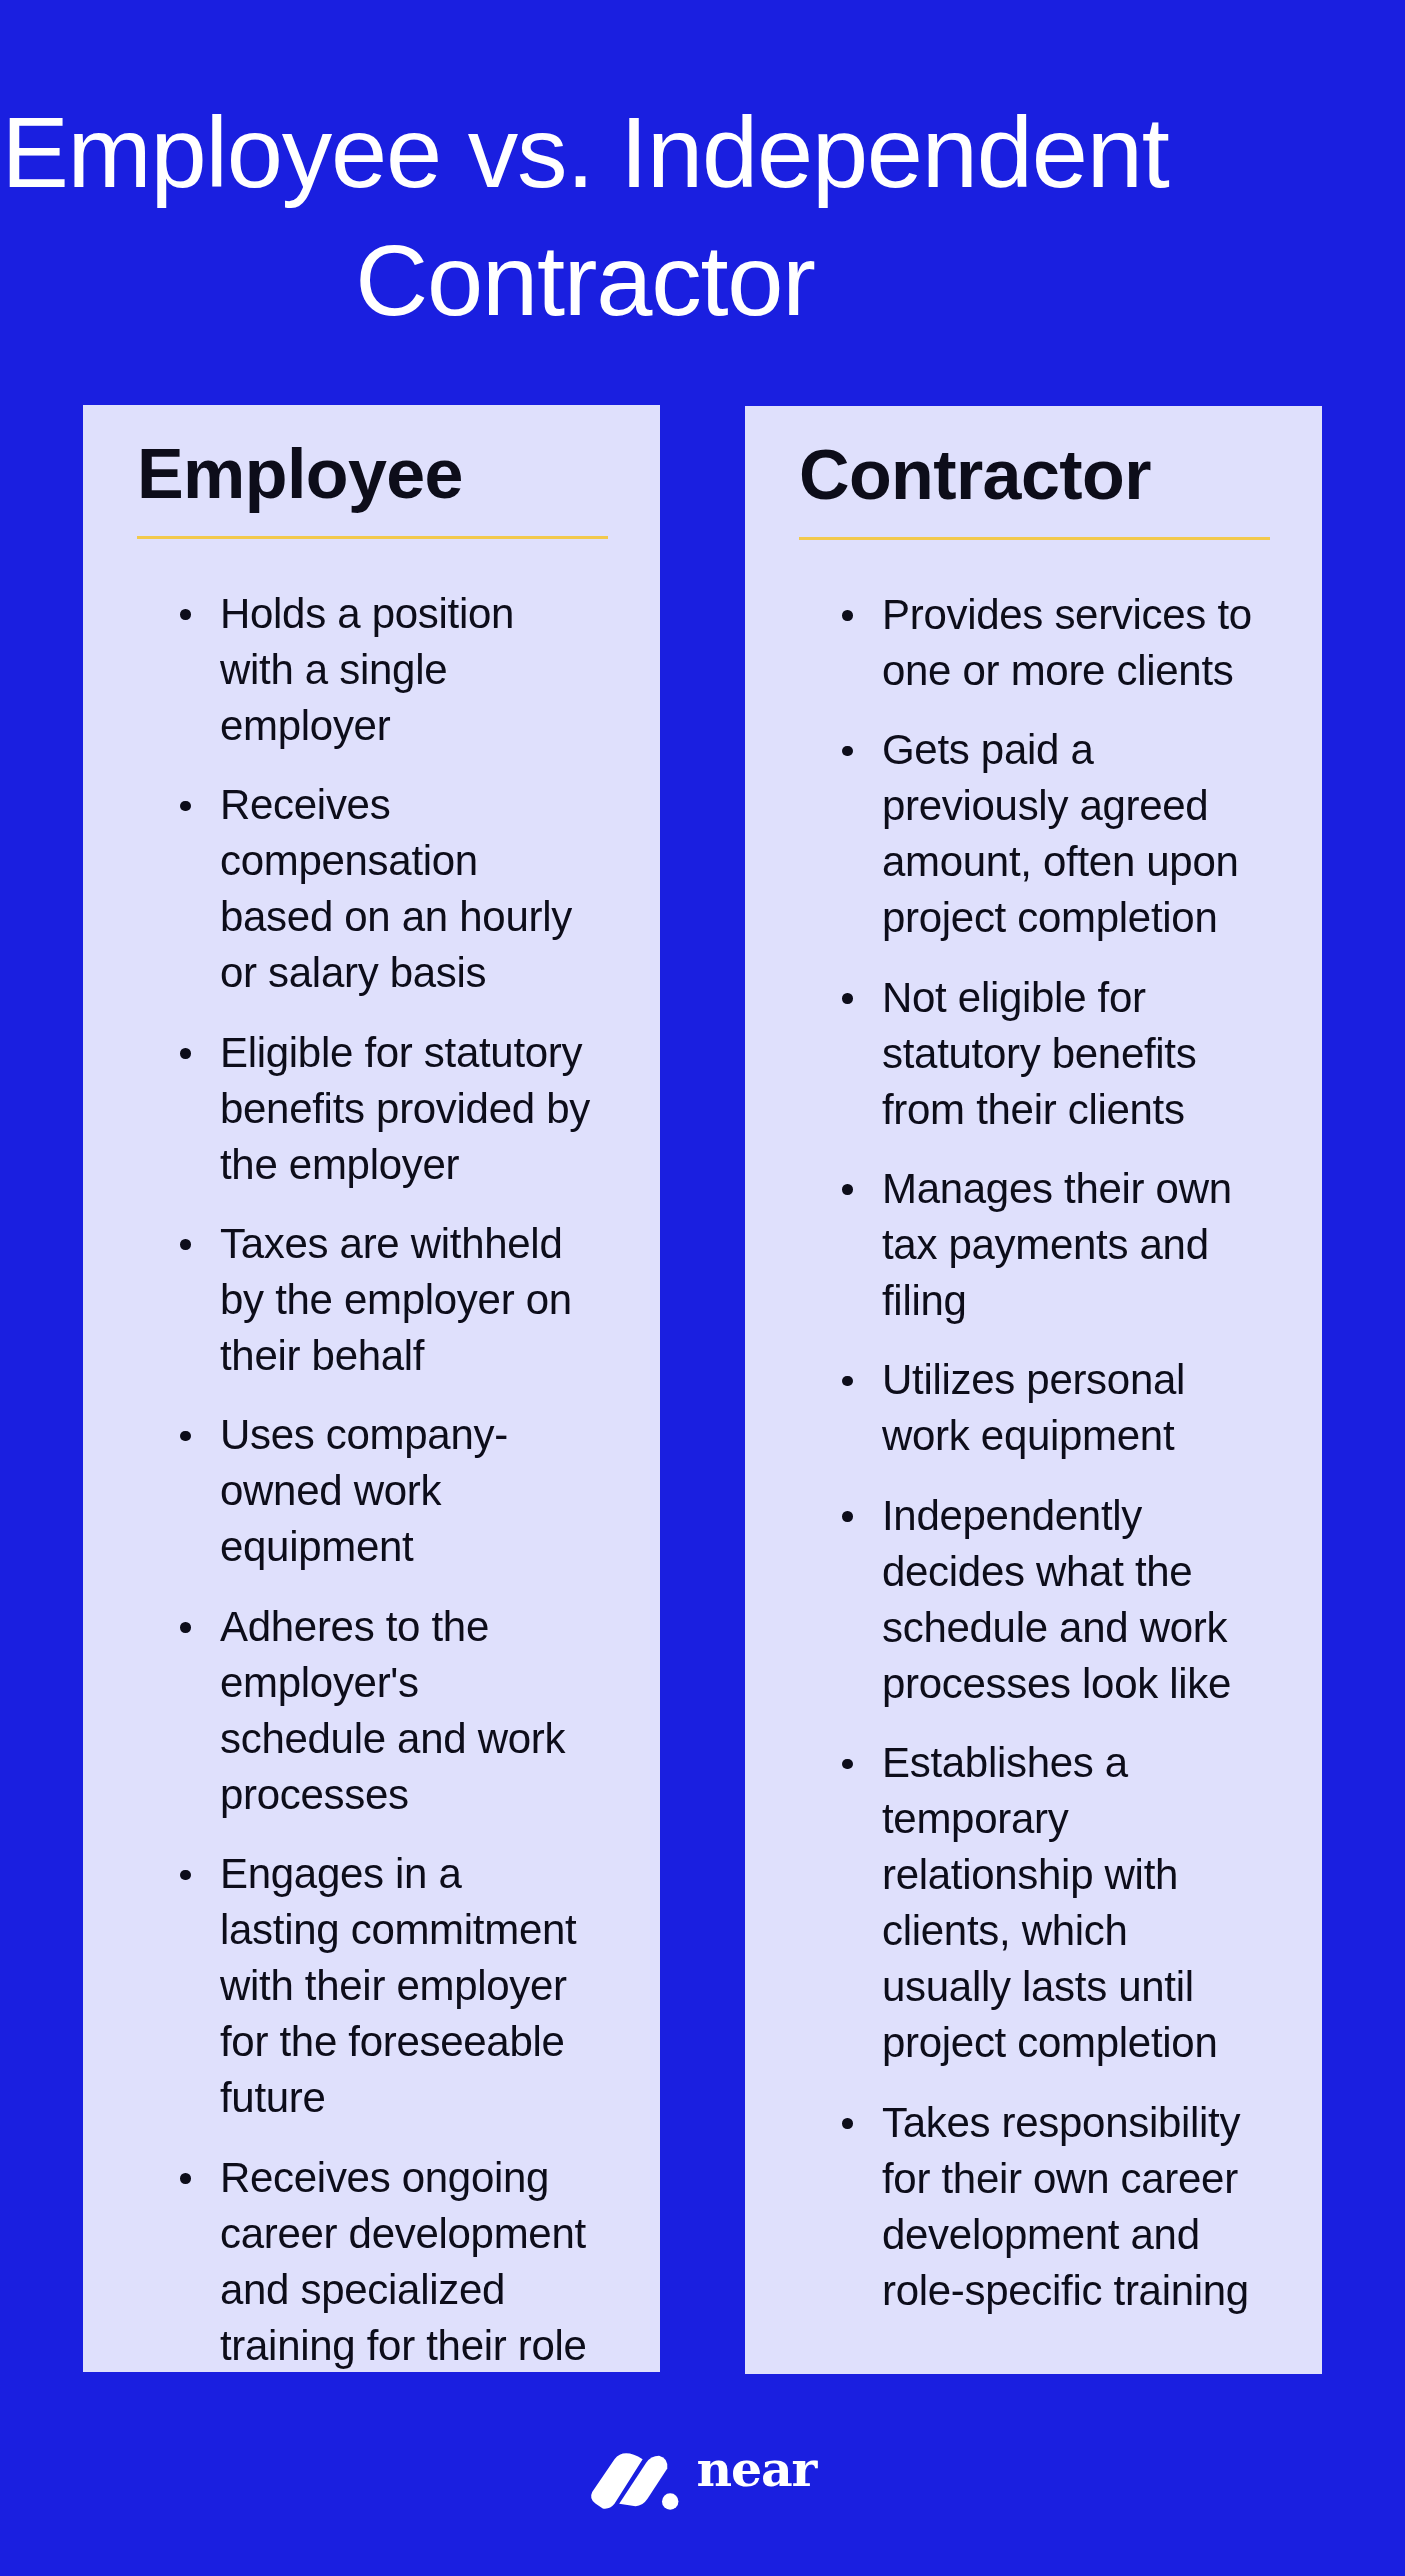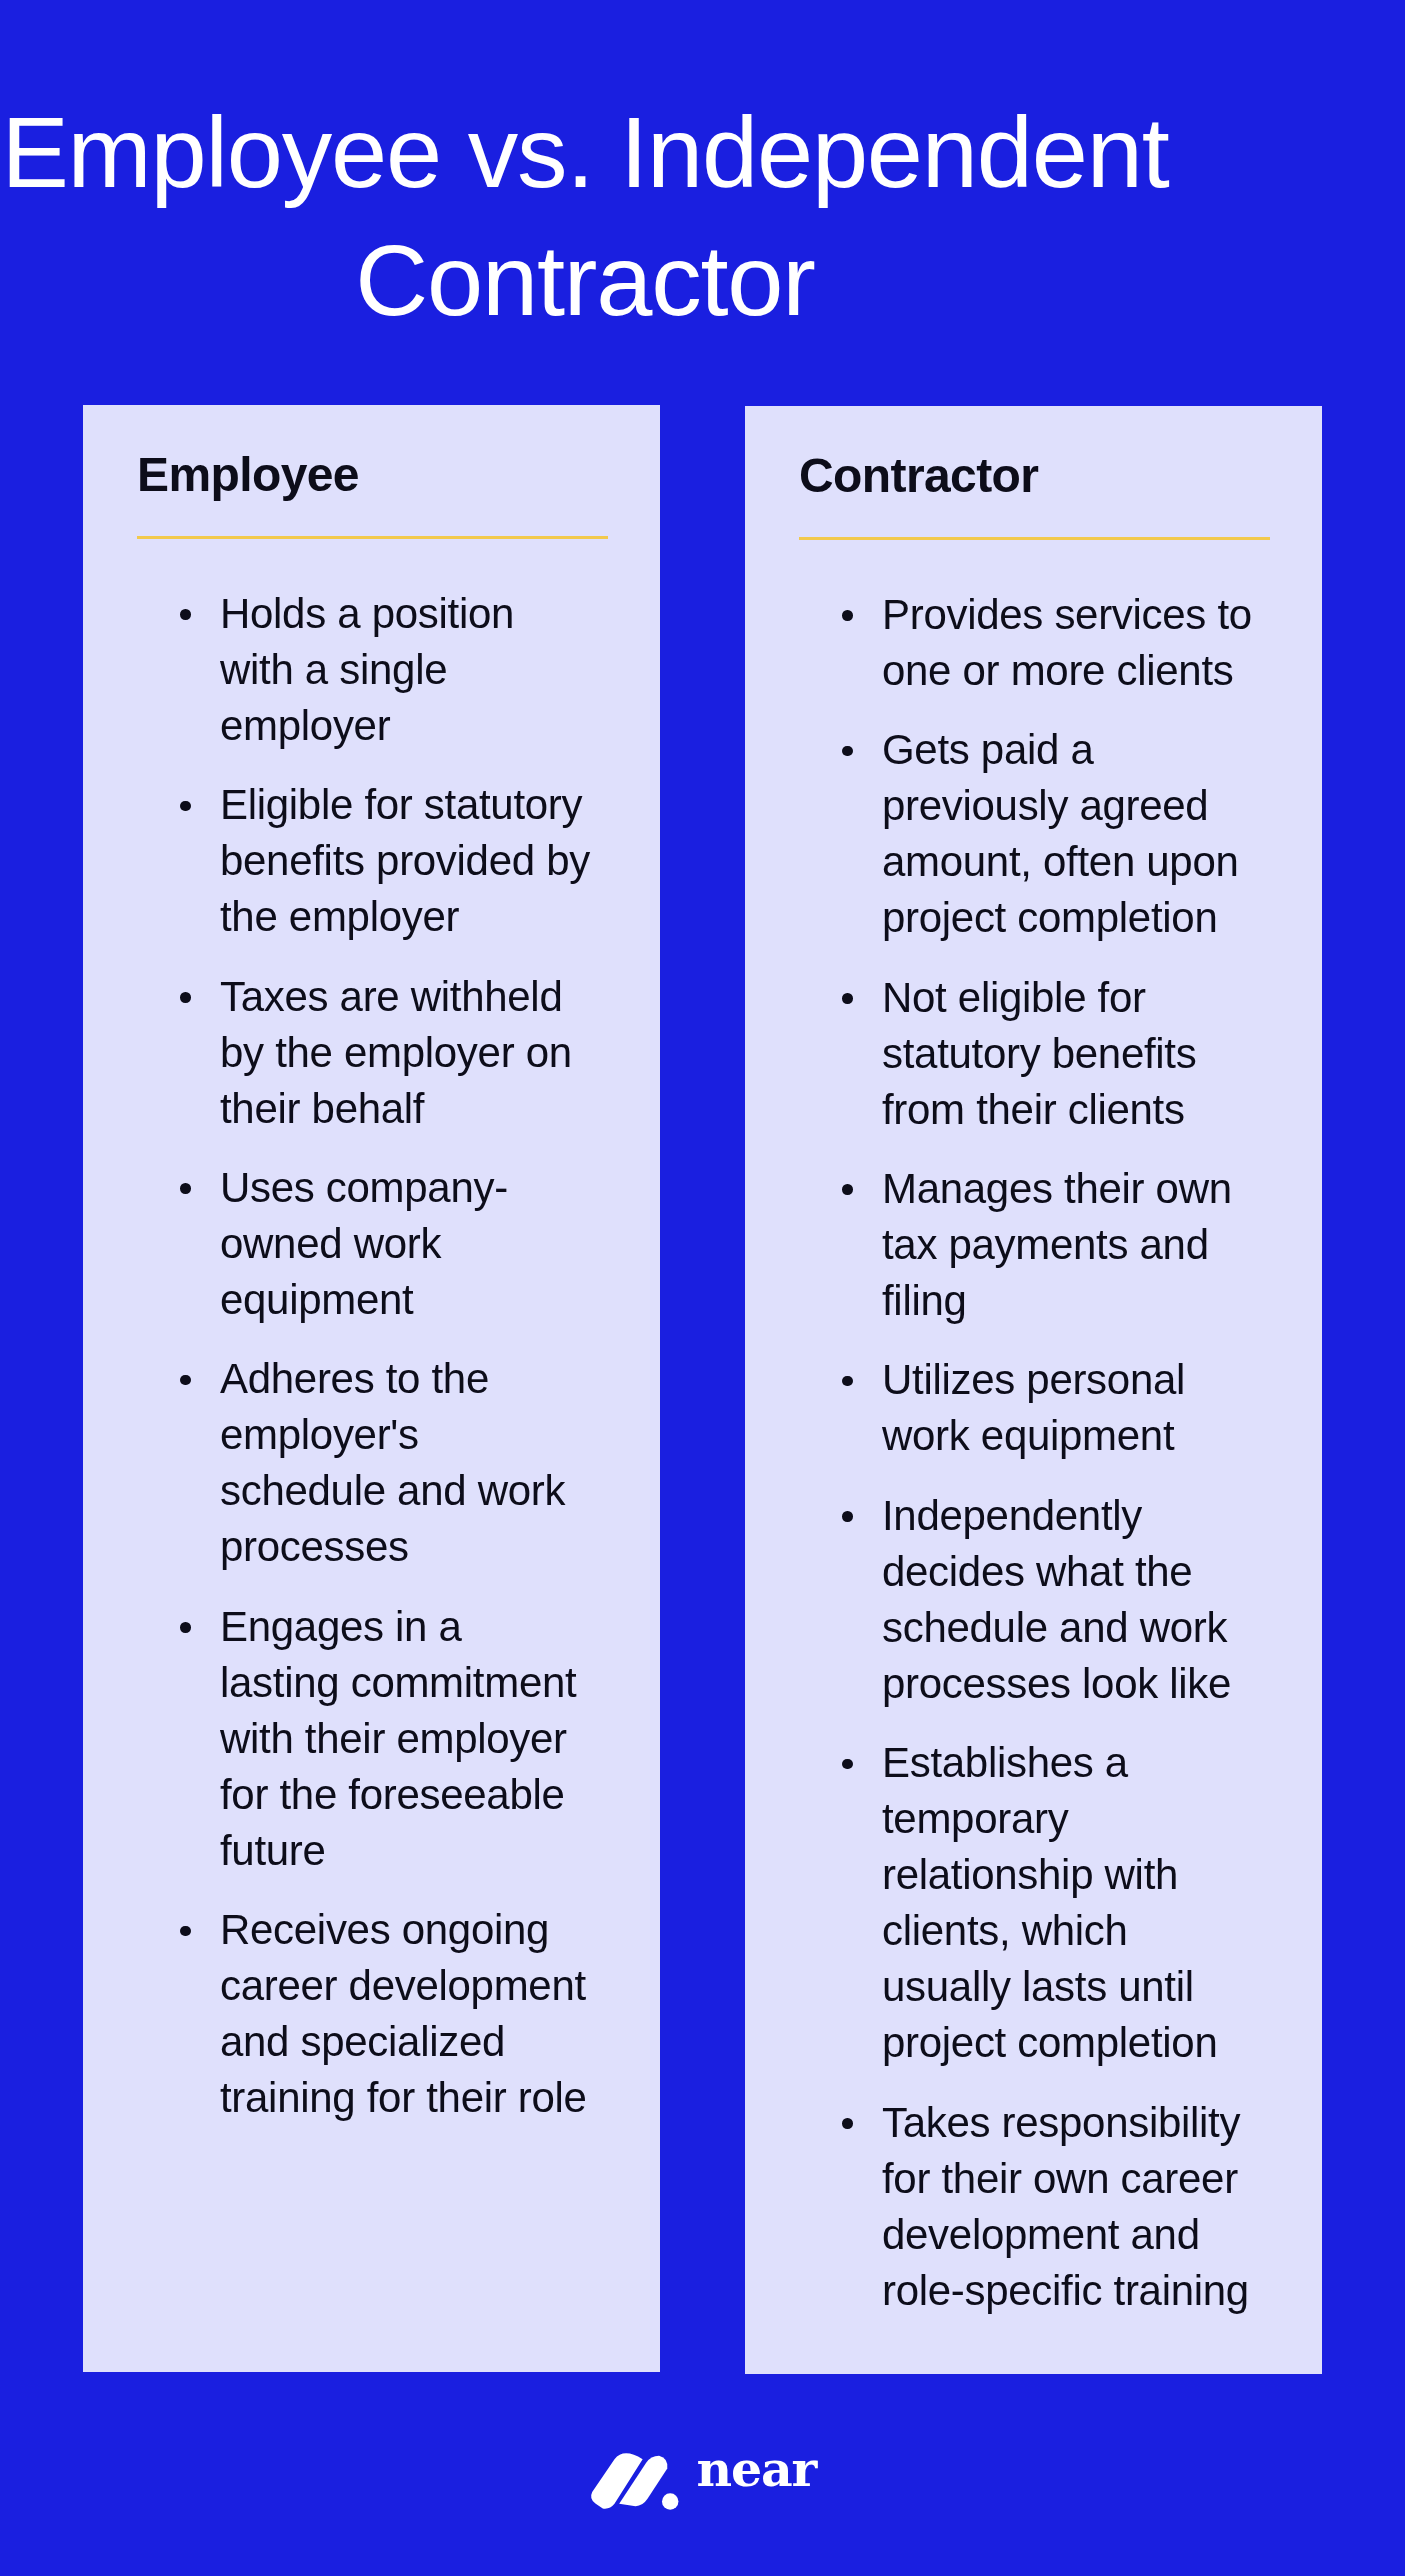--- a/index.html
+++ b/index.html
@@ -19,21 +19,21 @@
     position: absolute; top: 405px;
     width: 577px; height: 1967px;
     background: #dfe0fc;
     box-sizing: border-box;
     padding: 0 54px 0 54px;
   }
   .card.left { left: 83px; }
   .card.right { left: 745px; top: 406px; height: 1968px; }
   .card-title {
     margin-top: 40px;
-    font-size: 48px; font-weight: 700; color: #0d0d1a;
+    font-size: 70px; font-weight: 700; color: #0d0d1a;
     line-height: 59px; letter-spacing: -0.6px;
   }
   .rule {
     margin-top: 32px; height: 2.9px; width: 471px;
     background: #f2c94c;
   }
   ul { list-style: none; margin: 16px; padding: 0; margin-top: 47px; }
   li {
     position: relative;
     padding-left: 67px;
@@ -62,20 +62,21 @@
 <div class="title">
   <div>Employee vs. Independent</div>
   <div>Contractor</div>
 </div>
 
 <div class="card left">
   <div class="card-title">Employee</div>
   <div class="rule"></div>
   <ul>
     <li><span class="bullet"></span><span>Holds a position with a single employer</span></li>
+    <li><span class="bullet"></span><span>Receives compensation based on an hourly or salary basis</span></li>
     <li><span class="bullet"></span><span>Eligible for statutory benefits provided by the employer</span></li>
     <li><span class="bullet"></span><span>Taxes are withheld by the employer on their behalf</span></li>
     <li><span class="bullet"></span><span>Uses company-owned work equipment</span></li>
     <li><span class="bullet"></span><span>Adheres to the employer's schedule and work processes</span></li>
     <li><span class="bullet"></span><span>Engages in a lasting commitment with their employer for the foreseeable future</span></li>
     <li><span class="bullet"></span><span>Receives ongoing career development and specialized training for their role</span></li>
   </ul>
 </div>
 
 <div class="card right">

